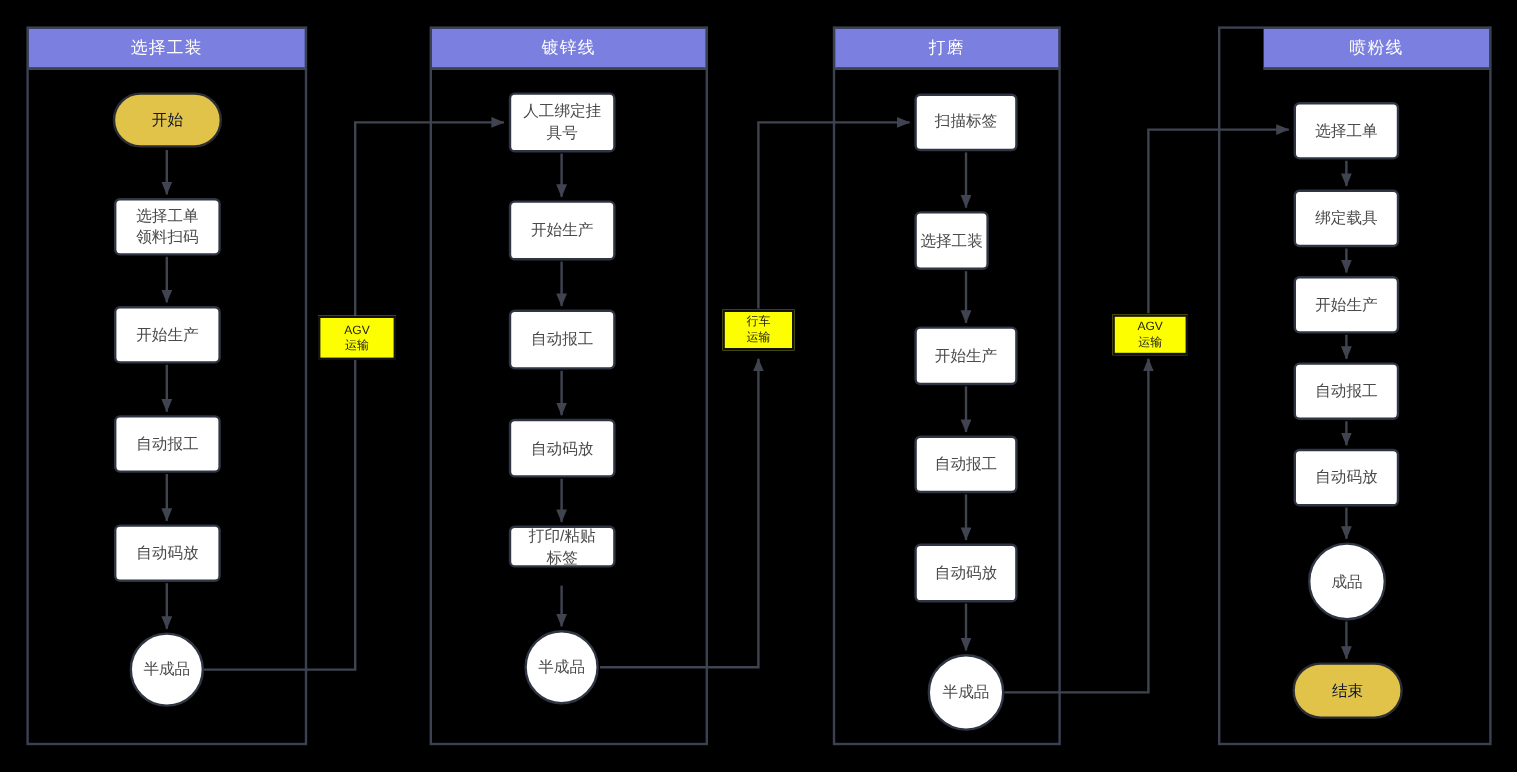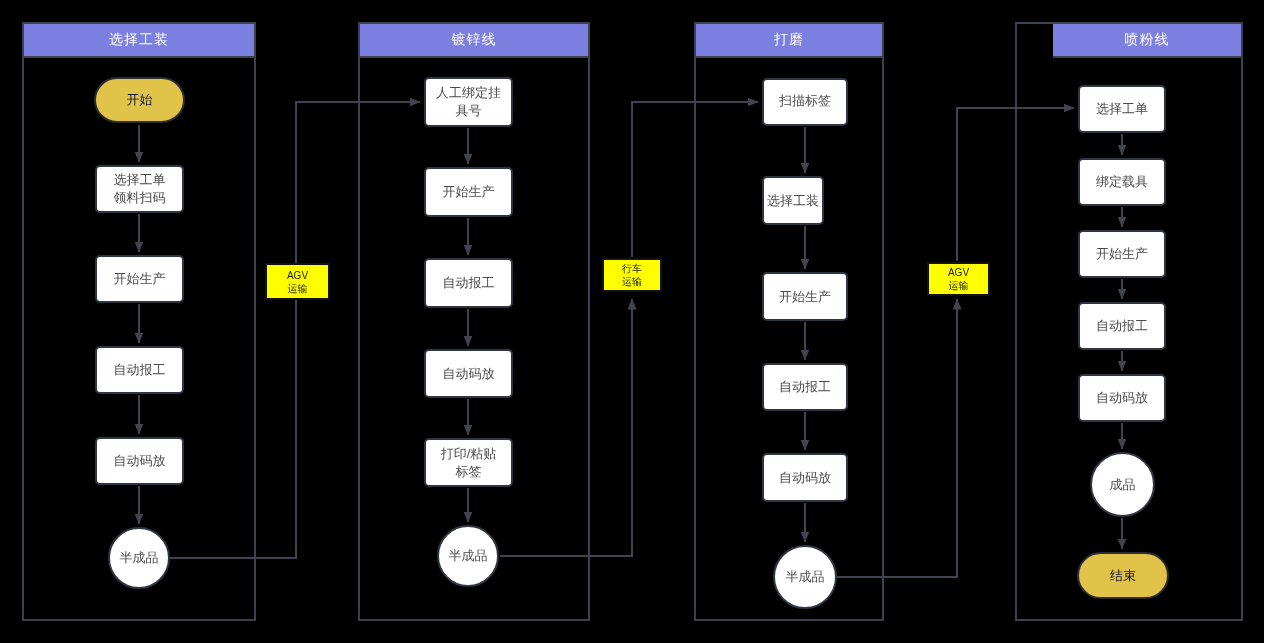--- a/index.html
+++ b/index.html
@@ -95,21 +95,21 @@
 领料扫码</div>
       <div class="node " style="left: 95px; top: 255px; width: 89px; height: 48px;">开始生产</div>
       <div class="node " style="left: 95px; top: 346px; width: 89px; height: 48px;">自动报工</div>
       <div class="node " style="left: 95px; top: 437px; width: 89px; height: 48px;">自动码放</div>
       <div class="node circle" style="left: 108px; top: 527px; width: 62px; height: 62px;">半成品</div>
       <div class="node " style="left: 424px; top: 77px; width: 89px; height: 50px;">人工绑定挂
 具号</div>
       <div class="node " style="left: 424px; top: 167px; width: 89px; height: 50px;">开始生产</div>
       <div class="node " style="left: 424px; top: 258px; width: 89px; height: 50px;">自动报工</div>
       <div class="node " style="left: 424px; top: 349px; width: 89px; height: 49px;">自动码放</div>
-      <div class="node " style="left: 424px; top: 438px; width: 89px; height: 49px;">打印/粘贴
+      <div class="node " style="left: 424px; top: 438px; width: 89px; height: 35px;">打印/粘贴
 标签</div>
       <div class="node circle" style="left: 437px; top: 525px; width: 62px; height: 62px;">半成品</div>
       <div class="node " style="left: 762px; top: 78px; width: 86px; height: 48px; font-family: Liberation Mono, monospace;">扫描标签</div>
       <div class="node " style="left: 762px; top: 176px; width: 62px; height: 49px;">选择工装</div>
       <div class="node " style="left: 762px; top: 272px; width: 86px; height: 49px;">开始生产</div>
       <div class="node " style="left: 762px; top: 363px; width: 86px; height: 48px;">自动报工</div>
       <div class="node " style="left: 762px; top: 453px; width: 86px; height: 49px;">自动码放</div>
       <div class="node circle" style="left: 773px; top: 545px; width: 64px; height: 64px;">半成品</div>
       <div class="node " style="left: 1078px; top: 85px; width: 88px; height: 48px;">选择工单</div>
       <div class="node " style="left: 1078px; top: 158px; width: 88px; height: 48px;">绑定载具</div>

